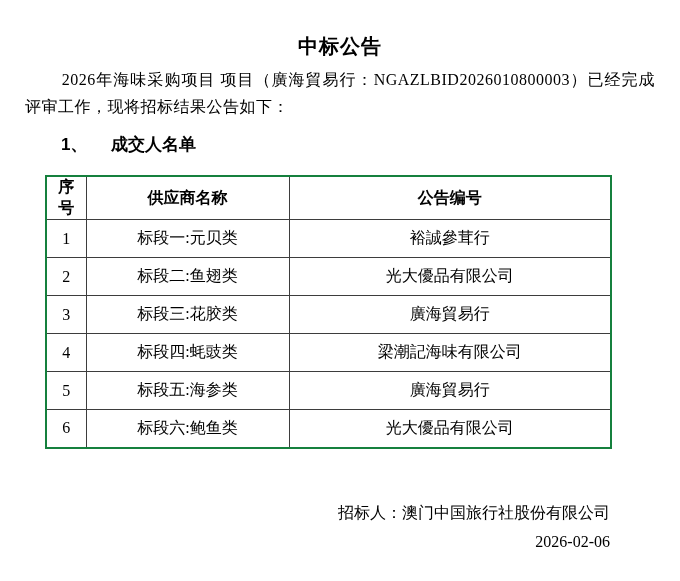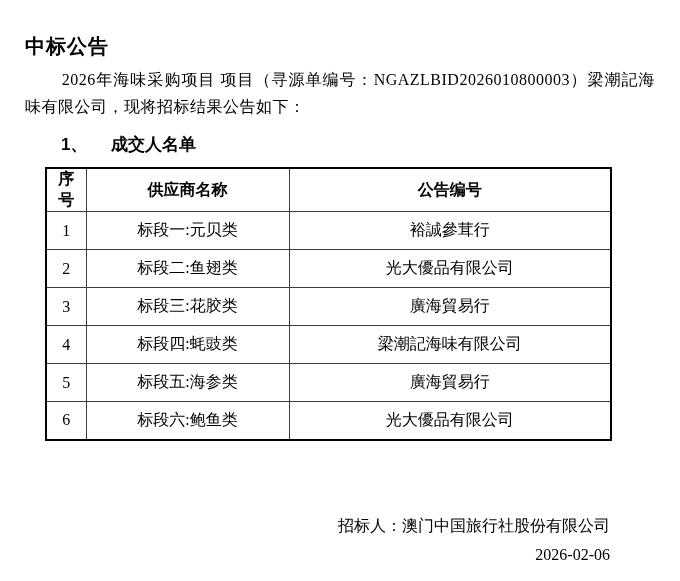--- a/index.html
+++ b/index.html
@@ -11,20 +11,21 @@
     background: #ffffff;
     color: #000000;
     font-family: "Liberation Serif", "DejaVu Serif", serif;
     overflow: hidden;
   }
   .content {
     padding: 0 25px;
   }
   .doc-title {
     margin-top: 34px;
+    text-align: center;
     font-family: "Liberation Sans", "DejaVu Sans", sans-serif;
     font-weight: 700;
     font-size: 20px;
     line-height: 24px;
     letter-spacing: 1px;
   }
   .announce-line {
     margin-top: 13px;
     padding-right: 20px;
     text-align: right;
@@ -45,64 +46,64 @@
     font-family: "Liberation Sans", "DejaVu Sans", sans-serif;
     font-weight: 700;
     font-size: 17px;
     line-height: 20px;
   }
   .section-heading .sec-num {
     display: inline-block;
     width: 50px;
   }
   .award-table {
-    margin-top: 12px;
+    margin-top: 20px;
     margin-left: 20px;
     width: 565px;
     border-collapse: collapse;
     table-layout: fixed;
-    border: 2px solid #000000;
+    border: 2px solid #15803d;
   }
   .award-table th, .award-table td {
     border: 1px solid #3d3d3d;
     text-align: center;
     vertical-align: middle;
     padding: 0 4px;
     overflow: hidden;
   }
   .award-table th {
     height: 37px;
     font-family: "Liberation Sans", "DejaVu Sans", sans-serif;
     font-weight: 700;
     font-size: 16px;
   }
   .award-table td {
     height: 38px;
     font-size: 16px;
     font-weight: 400;
   }
   .footer {
-    margin-top: 75px;
+    margin-top: 54px;
     padding-right: 45px;
     text-align: right;
     font-size: 16px;
   }
   .footer .bidder-line { line-height: 20px; }
   .footer .date-line { margin-top: 9px; line-height: 20px; }
 </style>
 </head>
 <body>
 
 <div class="page">
   <div class="content">
 
     <h1 class="doc-title">中标公告</h1>
 
 
-    <p class="body-para">2026年海味采购项目 项目（寻源单编号：NGAZLBID2026010800003）梁潮記海味有限公司，现将招标结果公告如下：</p>
+    <p class="body-para">2026年海味采购项目 项目（廣海貿易行：NGAZLBID2026010800003）已经完成评审工作，现将招标结果公告如下：</p>
 
     <div class="section-heading">
       <span class="sec-num">1、</span><span class="sec-title">成交人名单</span>
     </div>
 
     <table class="award-table">
       <colgroup>
         <col style="width:40px">
         <col style="width:203px">
         <col style="width:322px">

